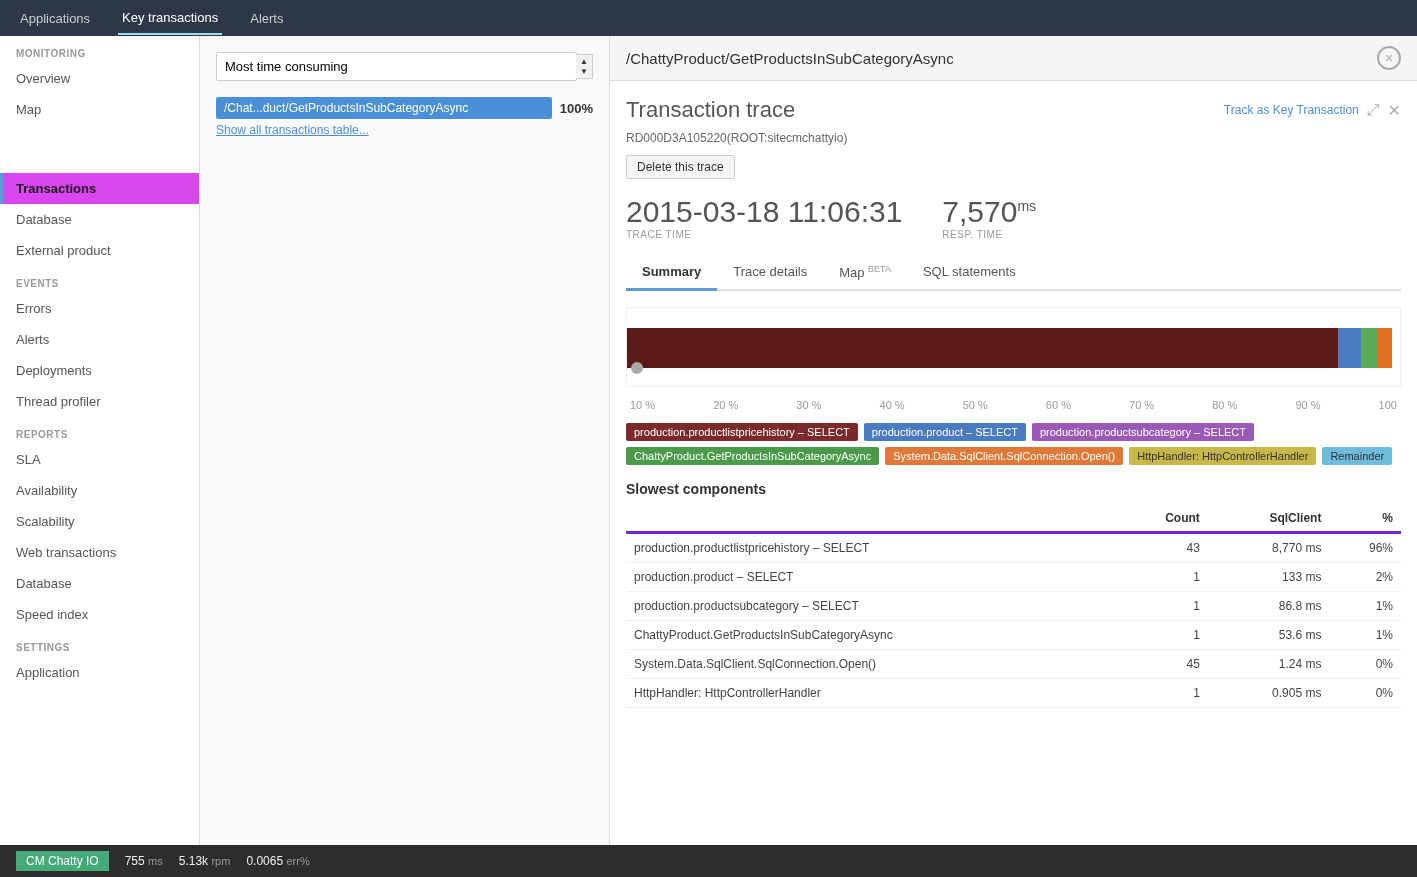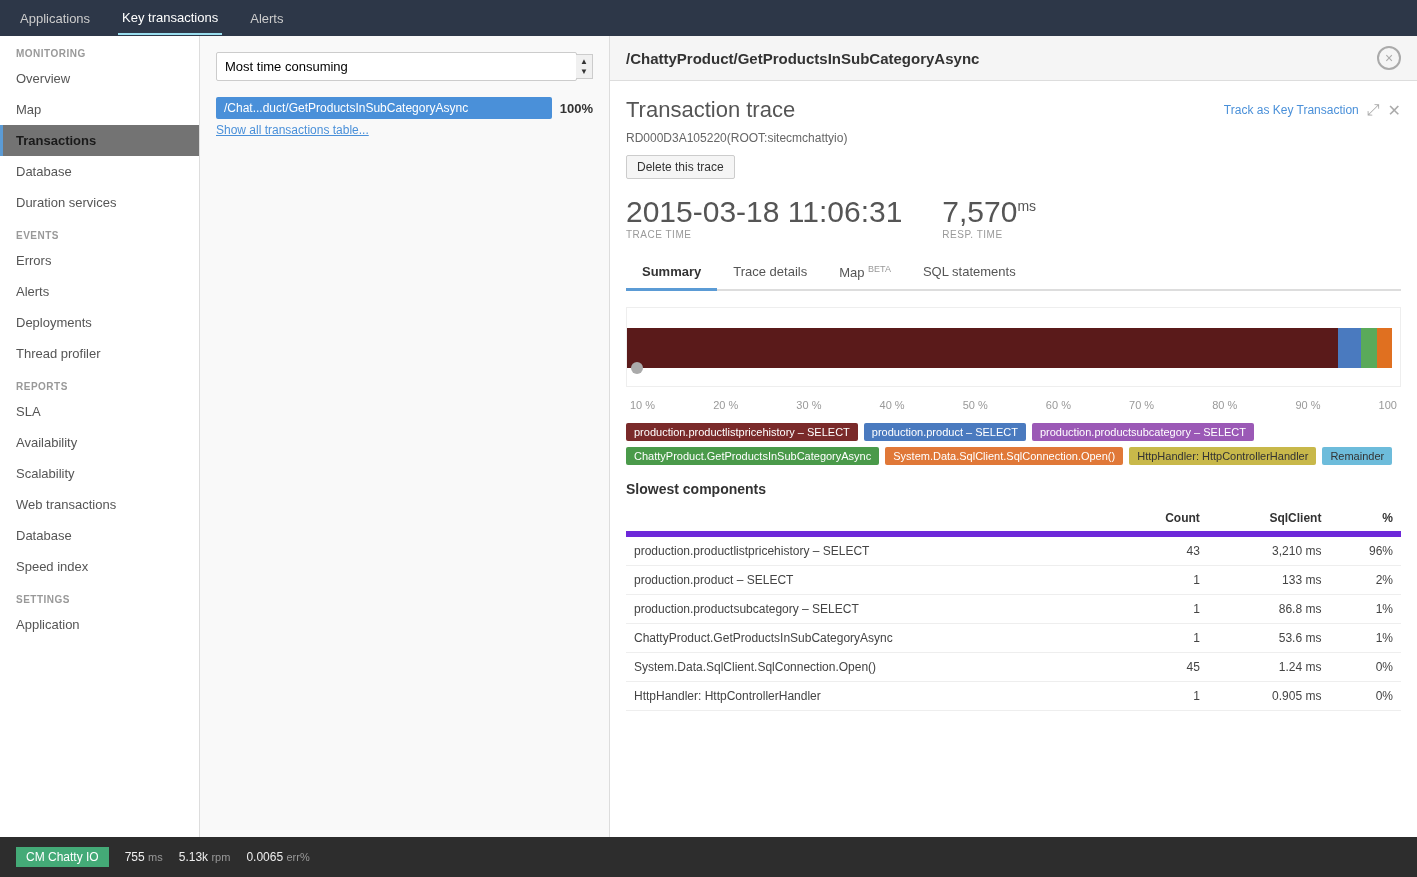--- a/index.html
+++ b/index.html
@@ -50,21 +50,22 @@
       padding: 8px 16px;
       cursor: pointer;
       color: #555;
       font-size: 13px;
     }
     .sidebar-item.active {
       font-weight: bold;
       color: #1a1a1a;
       border-left: 3px solid #5b9bd5;
       padding-left: 13px;
-      background: #737373;
+      background: #d946ef;
+      margin-top: 48px;
     }
 
     
     .main-content {
       flex: 1;
       display: flex;
       overflow: hidden;
     }
 
     
@@ -142,21 +143,21 @@
       background: #f5f5f5;
       border-bottom: 1px solid #ddd;
       padding: 10px 16px;
       display: flex;
       align-items: center;
       justify-content: space-between;
     }
     .trace-header-title {
       font-size: 15px;
       color: #333;
-      font-weight: bold;
+      font-weight: normal;
     }
     .trace-close-btn {
       width: 24px; height: 24px;
       border: 2px solid #aaa;
       border-radius: 50%;
       display: flex; align-items: center; justify-content: center;
       cursor: pointer;
       font-size: 14px;
       color: #aaa;
     }
@@ -320,36 +321,36 @@
     .sc-table {
       width: 100%;
       border-collapse: collapse;
     }
     .sc-table th {
       font-size: 12px;
       color: #333;
       font-weight: bold;
       padding: 6px 8px;
       text-align: left;
-      border-bottom: 6px solid #6d28d9;
+      border-bottom: 3px solid #6d28d9;
     }
     .sc-table th.right { text-align: right; }
     .sc-table td {
       font-size: 12px;
       padding: 7px 8px;
       border-bottom: 1px solid #eee;
       color: #444;
     }
     .sc-table td.right { text-align: right; }
 
     
     .status-bar {
       position: fixed;
       bottom: 0; left: 0; right: 0;
-      height: 40px;
+      height: 32px;
       background: #2d2d2d;
       display: flex;
       align-items: center;
       padding: 0 16px;
       gap: 16px;
       font-size: 12px;
       color: #ccc;
     }
     .status-app-name {
       background: #4a7;
@@ -370,21 +371,21 @@
 </nav>
 
 <div class="layout">
 
   <aside class="sidebar">
     <div class="sidebar-section-label">MONITORING</div>
     <div class="sidebar-item">Overview</div>
     <div class="sidebar-item">Map</div>
     <div class="sidebar-item active">Transactions</div>
     <div class="sidebar-item">Database</div>
-    <div class="sidebar-item">Duration services</div>
+    <div class="sidebar-item">External product</div>
 
     <div class="sidebar-section-label">EVENTS</div>
     <div class="sidebar-item">Errors</div>
     <div class="sidebar-item">Alerts</div>
     <div class="sidebar-item">Deployments</div>
     <div class="sidebar-item">Thread profiler</div>
 
     <div class="sidebar-section-label">REPORTS</div>
     <div class="sidebar-item">SLA</div>
     <div class="sidebar-item">Availability</div>
@@ -509,21 +510,21 @@
                 <th></th>
                 <th class="right">Count</th>
                 <th class="right">SqlClient</th>
                 <th class="right">%</th>
               </tr>
             </thead>
             <tbody id="sc-tbody">
                 <tr>
     <td>production.productlistpricehistory – SELECT</td>
     <td class="right">43</td>
-    <td class="right">3,210 ms</td>
+    <td class="right">8,770 ms</td>
     <td class="right">96%</td>
   </tr>
                 <tr>
     <td>production.product – SELECT</td>
     <td class="right">1</td>
     <td class="right">133 ms</td>
     <td class="right">2%</td>
   </tr>
                 <tr>
     <td>production.productsubcategory – SELECT</td>

